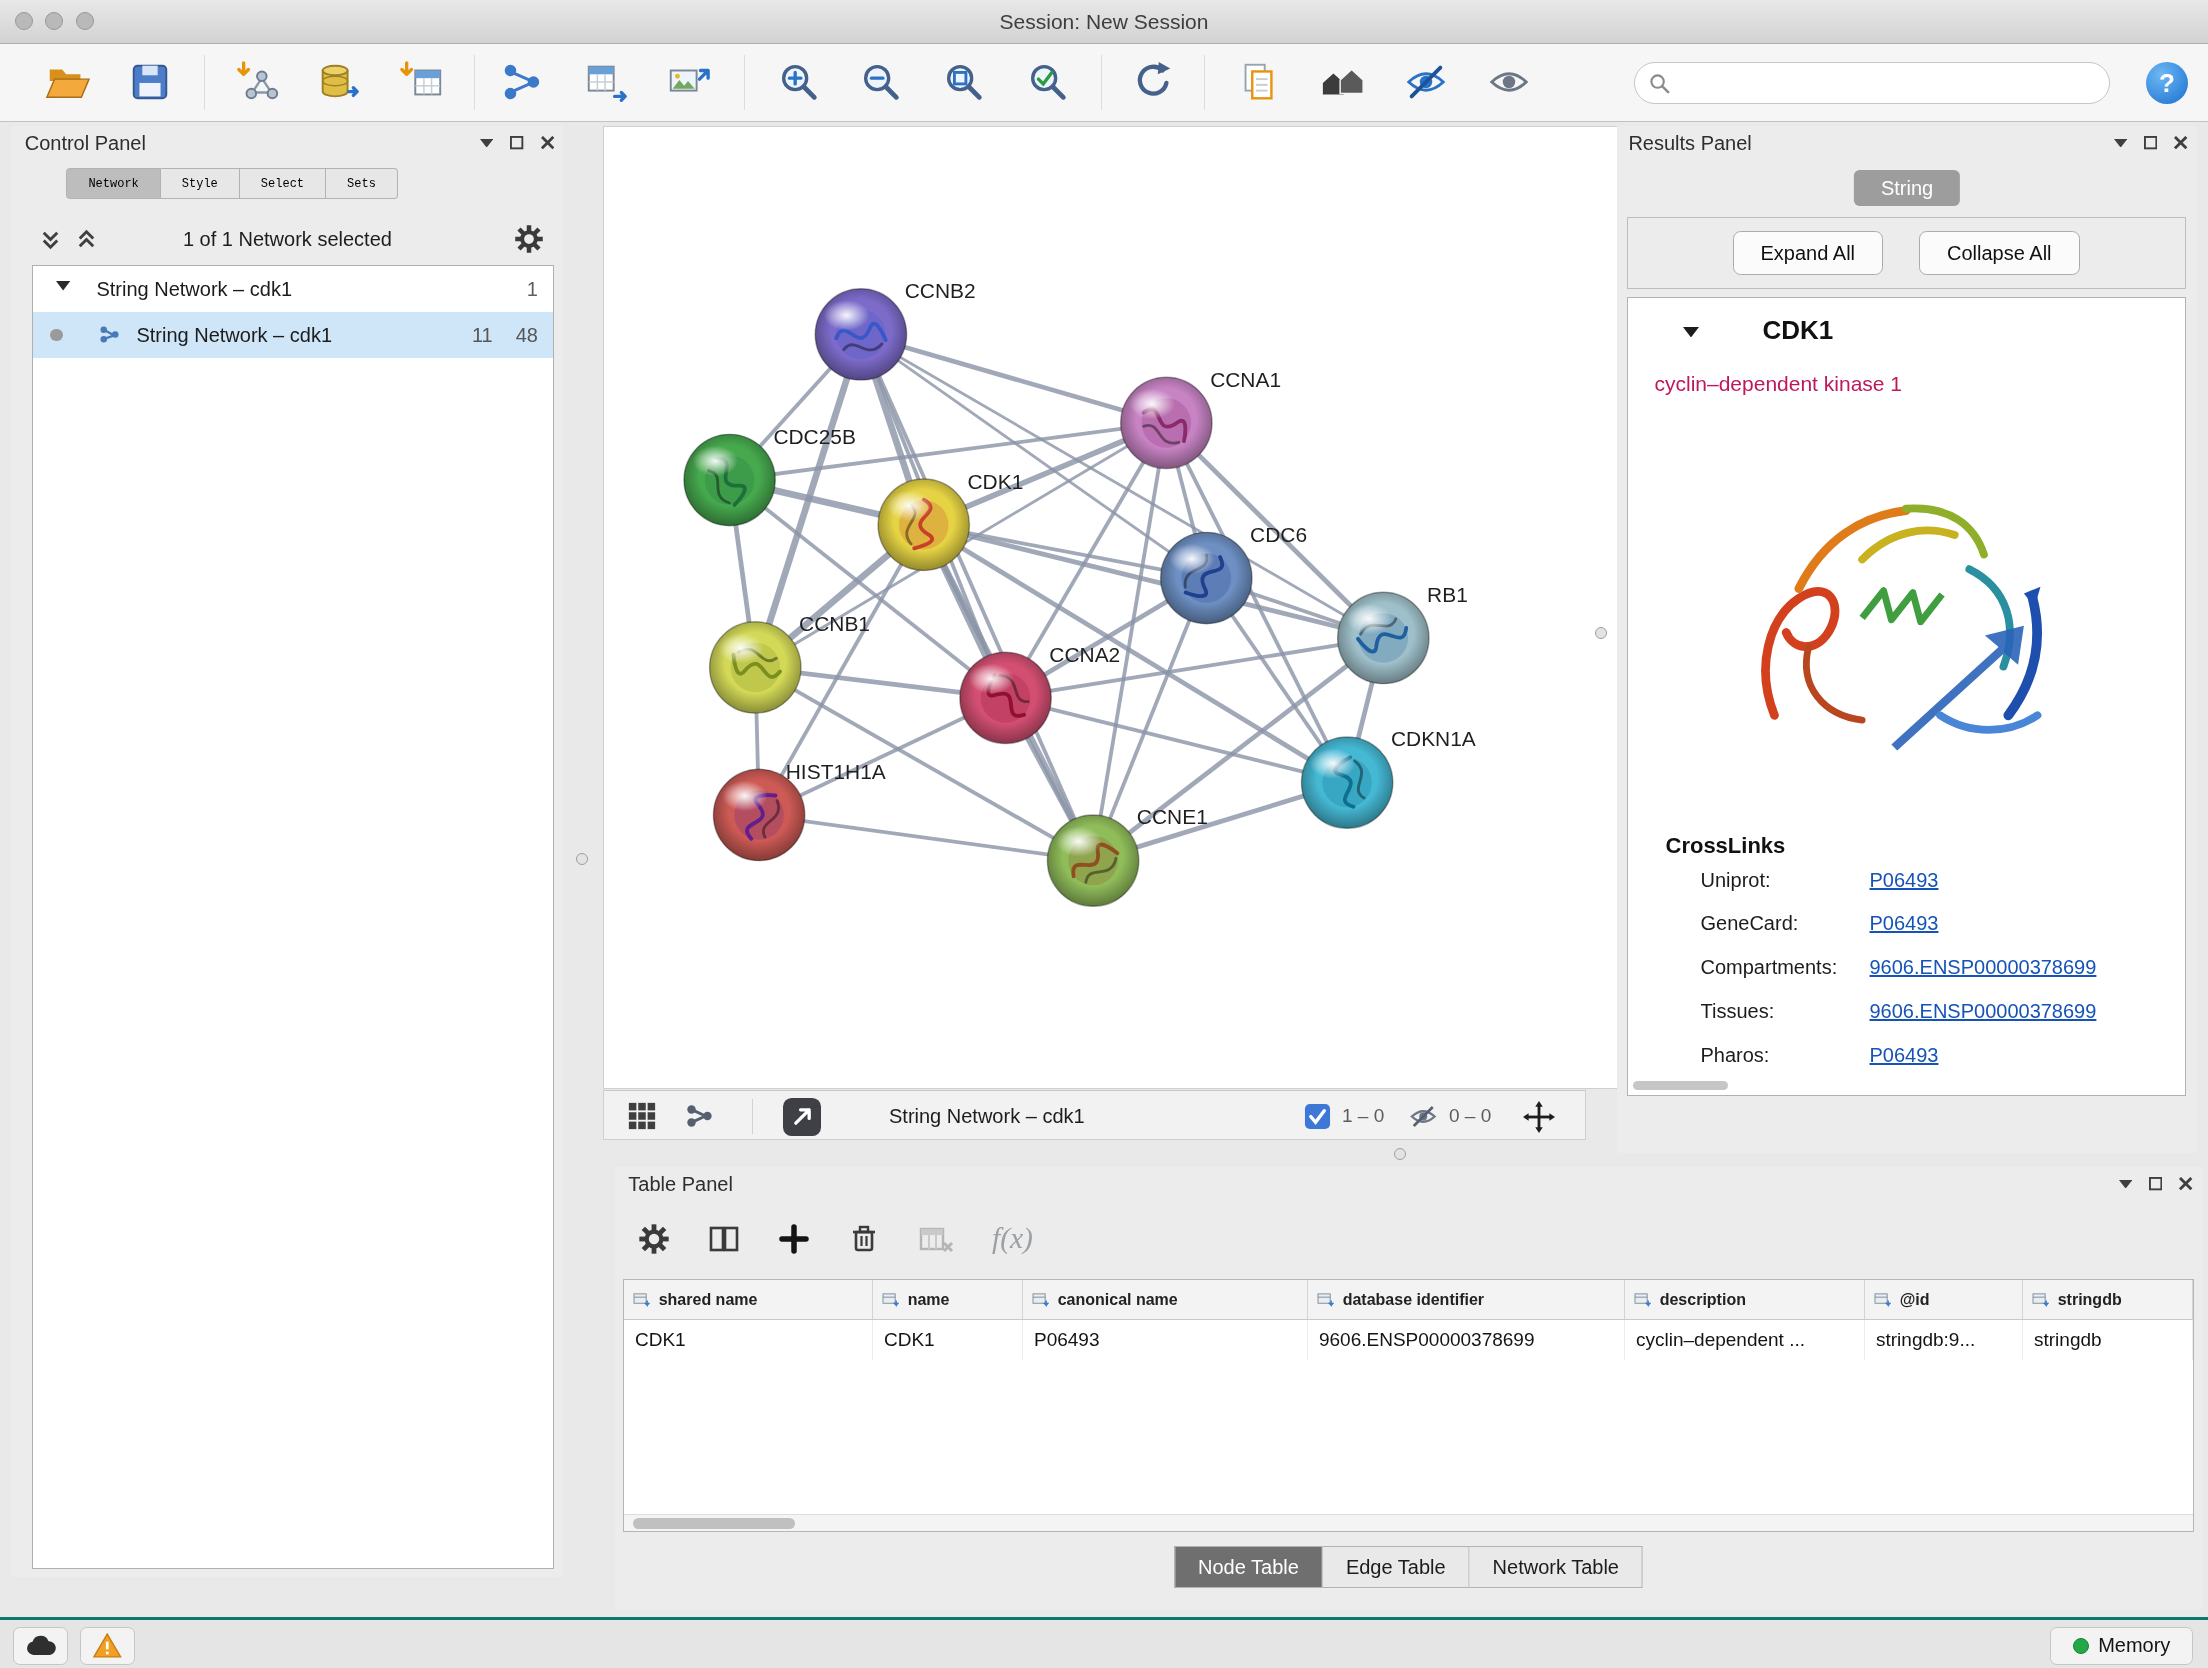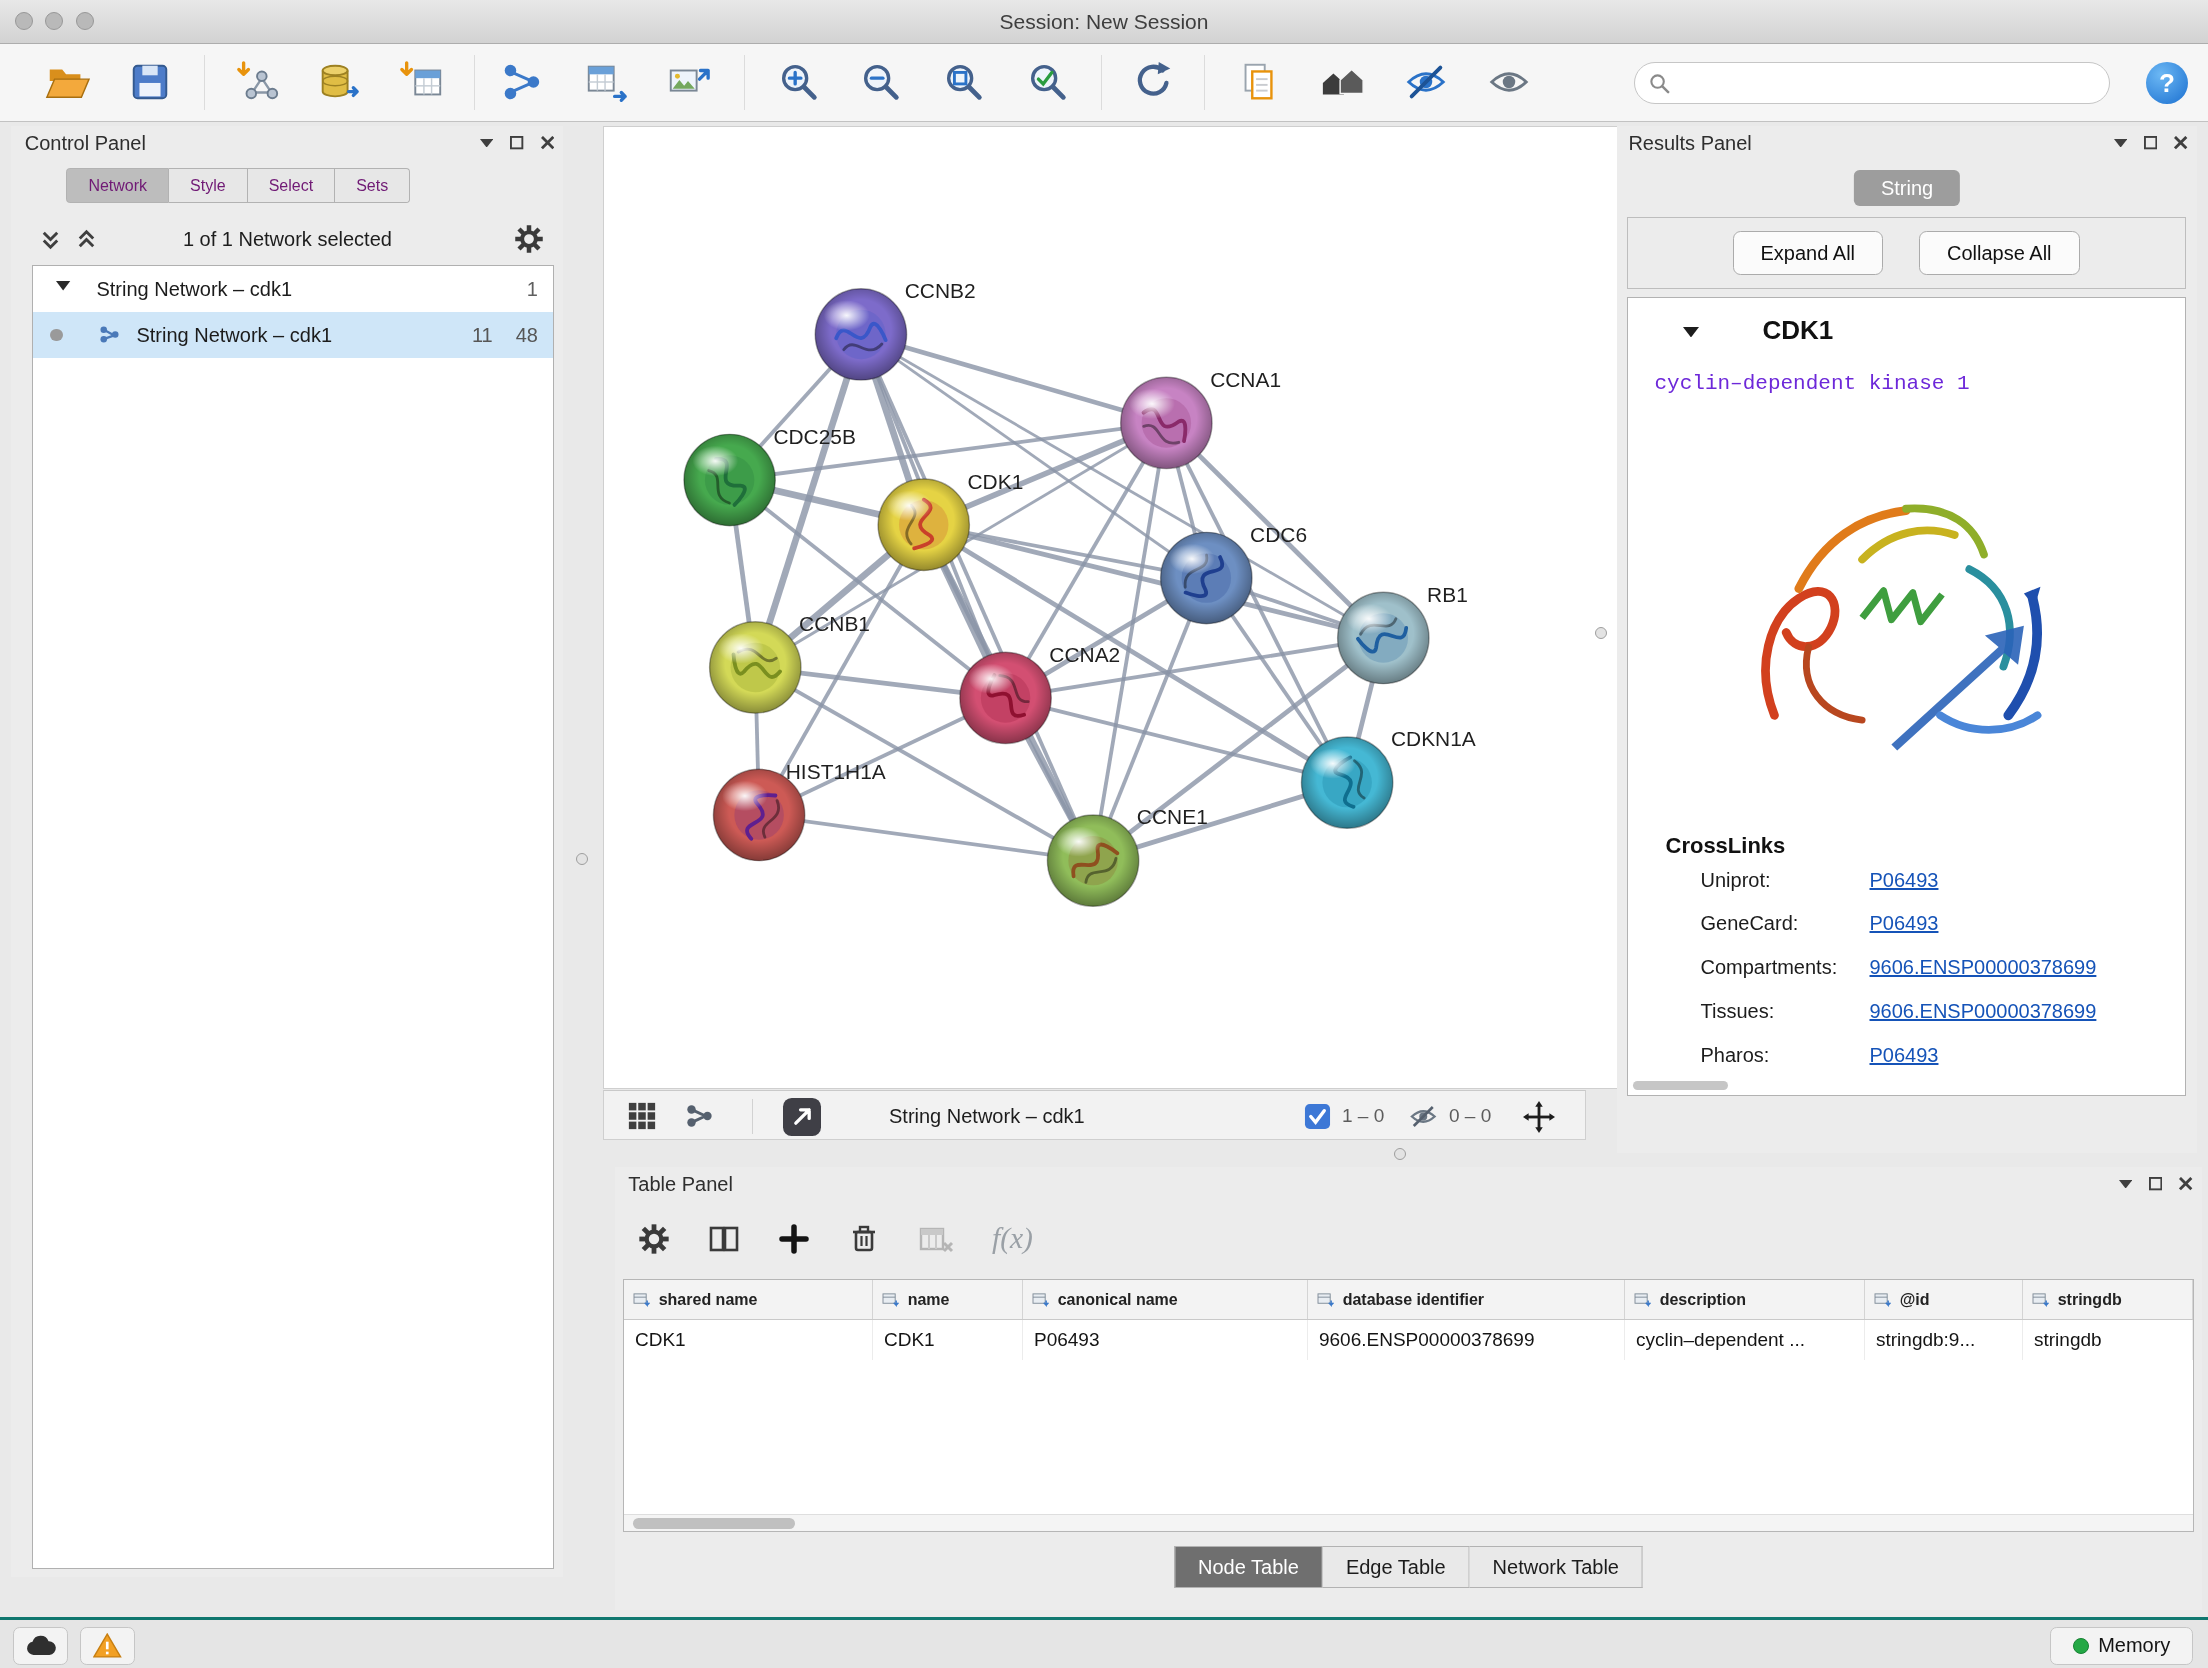--- a/index.html
+++ b/index.html
@@ -30,22 +30,22 @@
     display:flex; align-items:center; justify-content:center; }
   
   .panel-title { font-size:20px; color:#2e2e2e; }
   .win-controls { position:absolute; right:9.5px; top:0; height:34px; display:flex; gap:17px; align-items:center; }
   .win-controls svg { display:block; }
   
   .control-panel { position:absolute; left:11.4px; top:126px; width:552px; height:1451px; background:#ececec; }
   .cp-head { position:relative; height:34px; }
   .cp-head .panel-title { position:absolute; left:13.3px; line-height:34px; }
   .cp-tabs { position:absolute; left:55px; top:42px; display:flex; }
-  .cp-tab { font-size:16px; padding:7.6px 21px; border:1px solid #b2b2b2; border-left:none;
-    background:#e7e7e7; color:#701a75; }
+  .cp-tab { font-size:12px; padding:7.6px 21px; border:1px solid #b2b2b2; border-left:none;
+    background:#e7e7e7; color:#000000;font-family:Liberation Mono, monospace; }
   .cp-tab:first-child { border-left:1px solid #b2b2b2; border-radius:3.8px 0 0 3.8px; }
   .cp-tab:last-child { border-radius:0 3.8px 3.8px 0; }
   .cp-tab.sel { background:#bdbdbd; }
   .cp-selrow { position:absolute; left:13.3px; right:13.3px; top:93px; height:40px; }
   .cp-selrow .chev { position:absolute; top:7.6px; }
   .cp-sel-label { position:absolute; left:0; right:0; text-align:center; line-height:40px; font-size:20px; color:#1d1d1d; }
   .cp-gear { position:absolute; right:5.7px; top:4.8px; }
   .tree { position:absolute; left:21px; right:9.5px; top:139px; bottom:7.6px; background:#fff; border:1px solid #b0b0b0; }
   .trow { position:relative; height:46px; display:flex; align-items:center; font-size:20px; }
   .trow .tri { position:absolute; left:23px; top:15px; }
@@ -74,21 +74,21 @@
   .rp-badge { position:absolute; top:44px; left:50%; transform:translateX(-50%);
     background:#9d9d9d; color:#fff; font-size:20px; padding:6.7px 27px; border-radius:5.7px; }
   .rp-btnbox { position:absolute; top:91px; left:9.5px; right:11.4px; height:72px; border:1px solid #bdbdbd;
     display:flex; align-items:center; justify-content:center; gap:36px; background:#ececec; }
   .rp-btn { background:#fbfbfb; border:1px solid #ababab; border-radius:7.6px; font-size:20px;
     padding:9.5px 27px; color:#111; }
   .result-box { position:absolute; top:171px; left:9.5px; right:11.4px; height:799px; background:#fff;
     border:1px solid #b2b2b2; overflow:hidden; }
   .rb-tri { position:absolute; left:55px; top:28.5px; }
   .rb-name { position:absolute; left:135px; top:17px; font-size:26px; font-weight:bold; color:#111; }
-  .rb-desc { position:absolute; left:27px; top:74px; font-size:21px; color:#6d28d9;font-family:Liberation Mono, monospace; }
+  .rb-desc { position:absolute; left:27px; top:74px; font-size:21px; color:#be185d; }
   .rb-protein { position:absolute; left:50%; transform:translateX(-50%); top:120px; }
   .rb-xl-head { position:absolute; left:38px; top:535px; font-size:22px; font-weight:bold; color:#111; }
   .cl-row { position:absolute; left:61px; right:19px; height:38px; font-size:20px; }
   .cl-label { position:absolute; left:12px; color:#1c1c1c; }
   .cl-value { position:absolute; left:181px; color:#1553b8; text-decoration:underline; white-space:nowrap; }
   .rb-scroll { position:absolute; left:5.7px; bottom:4.8px; width:95px; height:9.5px; background:#c6c6c6; border-radius:4.8px; }
   
   .table-panel { position:absolute; left:615px; top:1144px; width:1587px; height:443px; background:#ececec;margin-top:23px; }
   .tp-head { position:relative; height:34px; }
   .tp-head .panel-title { position:absolute; left:13.3px; line-height:34px; }

